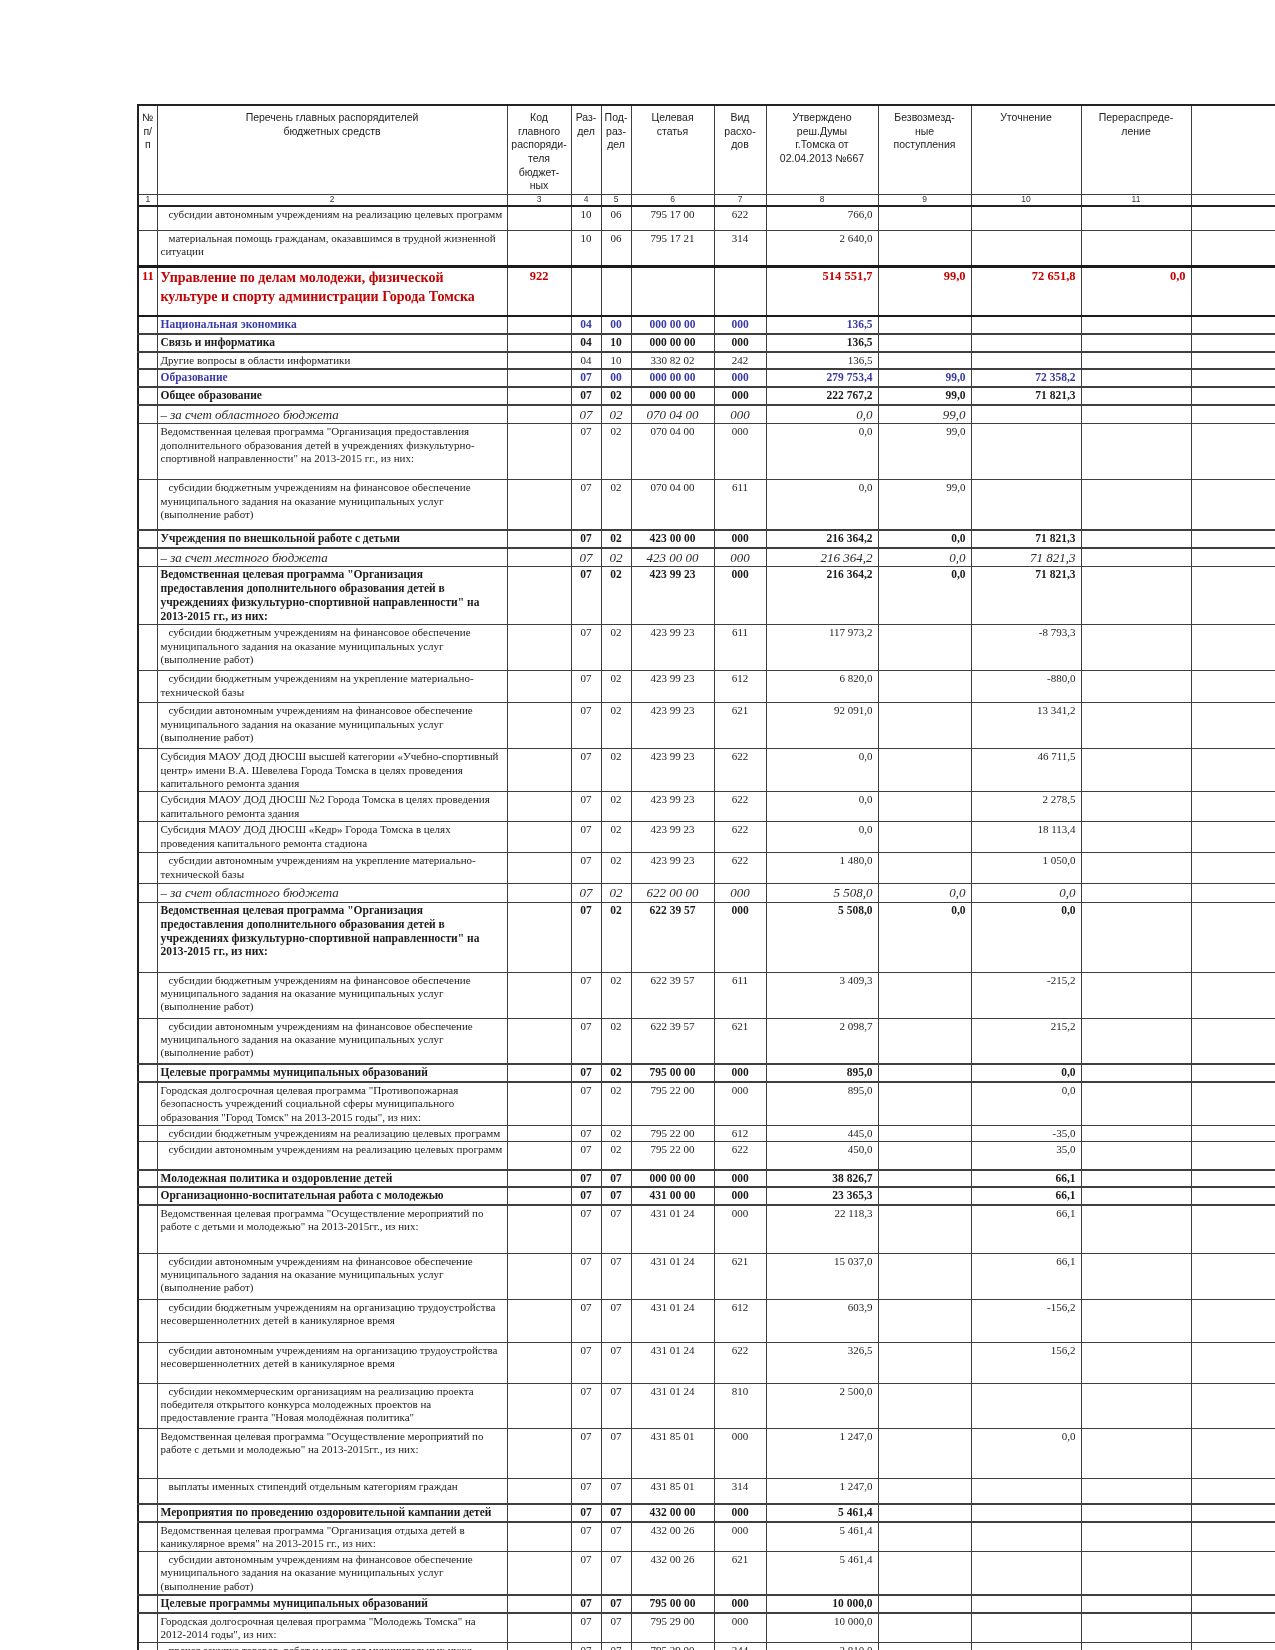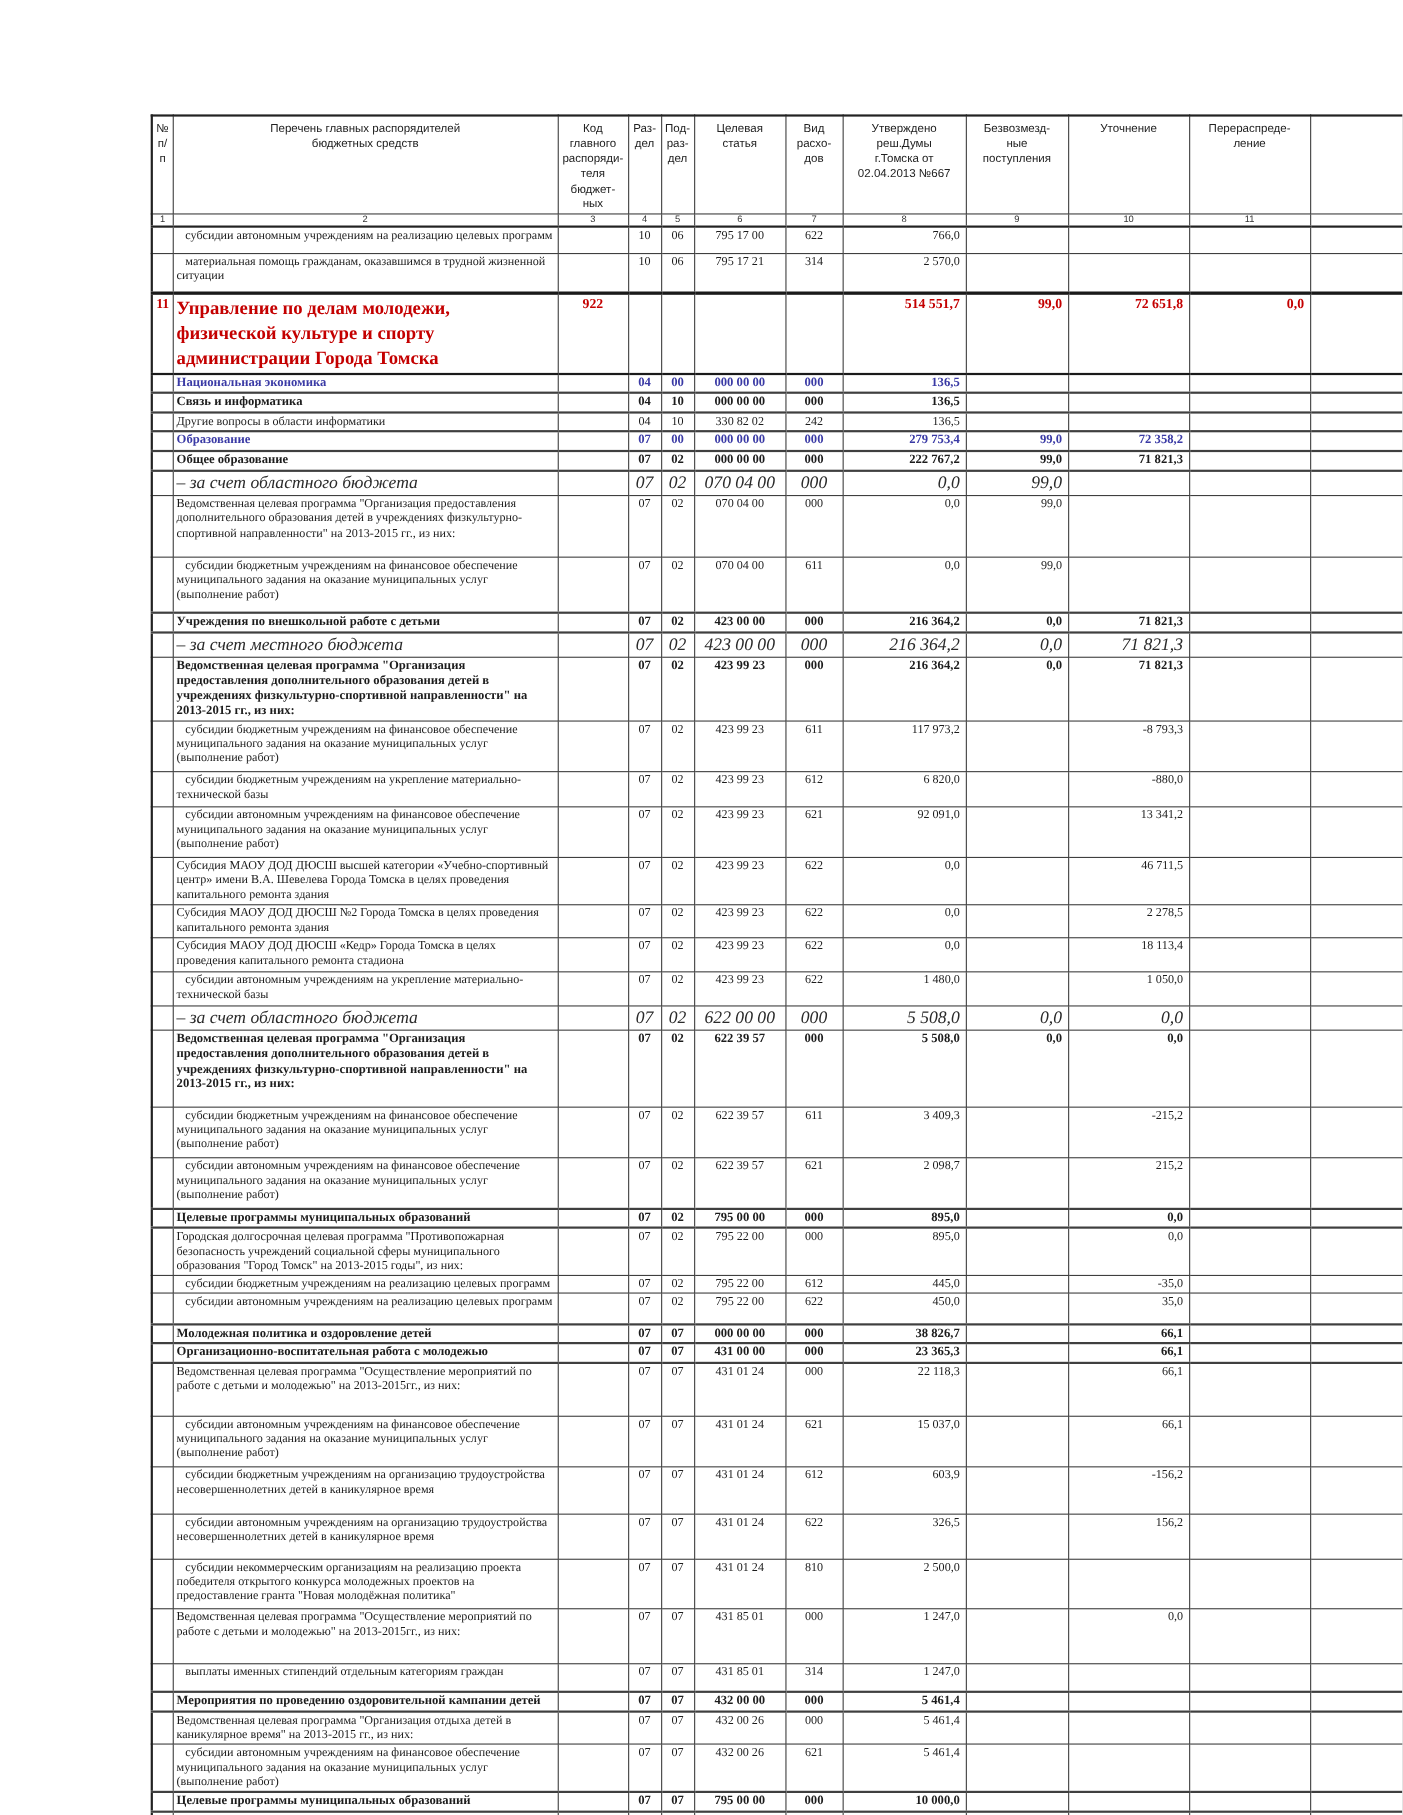--- a/index.html
+++ b/index.html
@@ -19,23 +19,23 @@
   
   td.cc{text-align:center;}
   td.rr{text-align:right;padding-right:5px;}
   td.nm{text-align:left;}
   td.cut{border-right:0;}
   
   tr.sub td.nm{text-indent:8px;}
   tr.b td, tr.bl td, tr.rd td{font-weight:bold;font-size:11.5px;}
   tr.bl td{color:#3a3aa5;}
   tr.rd td{color:#c40000;border-top:3px solid #1a1a1a;border-bottom:2px solid #1a1a1a;}
-  tr.rd td.nm{font-size:17px;line-height:1.35;}
+  tr.rd td.nm{font-size:14px;line-height:1.35;}
   tr.rd td.rr, tr.rd td.cc{font-size:12.5px;}
-  tr.it td{font-style:italic;font-size:16px;color:#2a2a2a;}
+  tr.it td{font-style:italic;font-size:13px;color:#2a2a2a;}
   tr.sec td{border-top-width:2px;border-bottom-width:2px;}
 </style>
 </head>
 <body>
 
 <div class="page">
   <table class="budget">
     <colgroup>
       <col style="width:19px">
         <col style="width:350px">
@@ -113,21 +113,21 @@
           <td class="cut"></td>
         </tr>
         <tr class="sub" style="height: 36px;">
           <td class="cc"></td>
           <td class="nm">материальная помощь гражданам, оказавшимся в трудной жизненной ситуации</td>
           <td class="cc"></td>
           <td class="cc">10</td>
           <td class="cc">06</td>
           <td class="cc">795 17 21</td>
           <td class="cc">314</td>
-          <td class="rr">2 570,0</td>
+          <td class="rr">2 640,0</td>
           <td class="rr"></td>
           <td class="rr"></td>
           <td class="rr"></td>
           <td class="cut"></td>
         </tr>
         <tr class="rd" style="height: 50px;">
           <td class="cc">11</td>
           <td class="nm">Управление по делам молодежи, физической культуре и спорту администрации Города Томска</td>
           <td class="cc">922</td>
           <td class="cc"></td>

